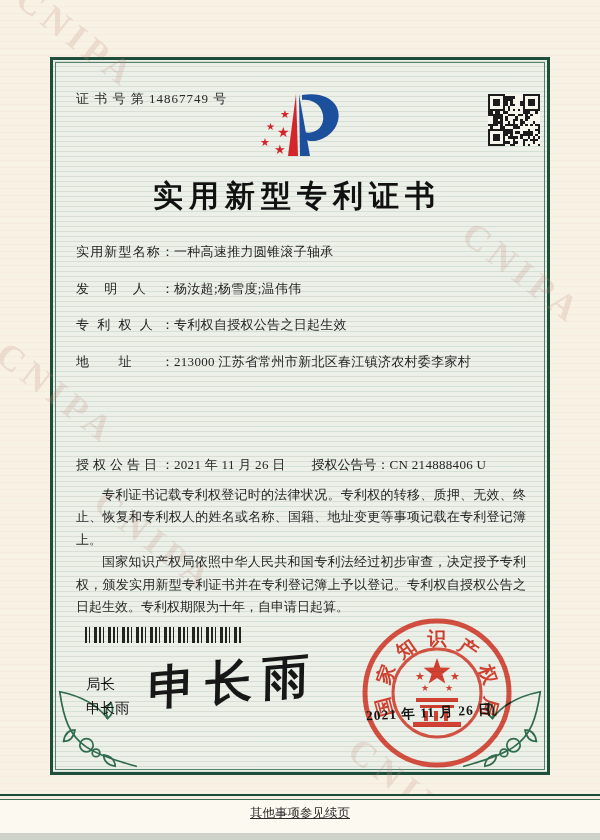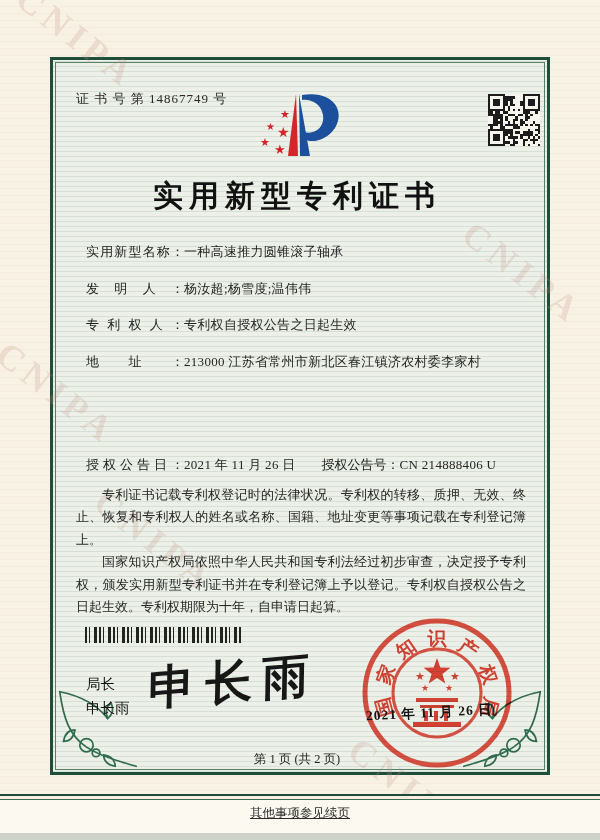--- a/index.html
+++ b/index.html
@@ -25,21 +25,21 @@
   
   .cert-no{position:absolute;left:76px;top:90px;font-size:13px;letter-spacing:1px;color:#2a2a2a;z-index:4;}
   .logo{position:absolute;left:252px;top:90px;width:100px;height:80px;z-index:4;}
   .qr{position:absolute;left:488px;top:94px;width:52px;height:52px;z-index:4;
       display:grid;grid-template-columns:repeat(21,1fr);grid-template-rows:repeat(21,1fr);background:#f7f4ec;}
   .qb{background:#1c1c1c;}
   .title{position:absolute;left:50px;top:176px;width:494px;text-align:center;
          font-size:30px;font-weight:bold;letter-spacing:6px;color:#111;z-index:4;}
   .fields{position:absolute;left:76px;top:241px;width:452px;z-index:4;}
   .row{font-size:13px;line-height:22px;margin-bottom:14.5px;white-space:nowrap;color:#1e1e1e;}
-  .lab{display:inline-block;width:98px;text-align:justify;text-align-last:justify;vertical-align:top;margin-left:10px;}
+  .lab{display:inline-block;width:98px;text-align:justify;text-align-last:justify;vertical-align:top;}
   .val{letter-spacing:0.3px;color:#262626;}
   .grant-row{position:absolute;left:76px;top:456px;width:452px;font-size:13px;white-space:nowrap;z-index:4;color:#1e1e1e;}
   .grant-right{margin-left:26px;}
   .paras{position:absolute;left:76px;top:484px;width:450px;z-index:4;}
   .paras p{margin:0;font-size:13px;line-height:1.73;text-align:justify;text-indent:2em;color:#272727;}
   .barcode{position:absolute;left:85px;top:627px;width:158px;height:16px;z-index:4;
     background:repeating-linear-gradient(90deg,#24241f 0 2px,rgba(0,0,0,0) 2px 4px,#24241f 4px 5px,rgba(0,0,0,0) 5px 9px,#24241f 9px 12px,rgba(0,0,0,0) 12px 14px);}
   .director{position:absolute;left:86px;top:672px;z-index:4;font-size:14.5px;line-height:24px;color:#131313;}
   .signature{position:absolute;left:148px;top:648px;width:230px;z-index:4;
     font-size:47px;letter-spacing:10px;color:#171717;transform:rotate(-5deg) skewX(-6deg);font-weight:600;}
@@ -608,21 +608,20 @@
       <rect x="58" y="84" width="42" height="4"></rect>
       <rect x="62" y="91" width="34" height="3"></rect>
       <rect x="66" y="97" width="4" height="10"></rect>
       <rect x="76" y="97" width="4" height="10"></rect>
       <rect x="86" y="97" width="4" height="10"></rect>
       <rect x="55" y="108" width="48" height="5"></rect>
     </g>
   </svg>
   <div class="seal-date">2021 年 11 月 26 日</div>
 
-  <div class="page-info">第 1 页 (共 2 页)</div>
 
   <div class="edge-line"></div>
   <div class="next-page">
     <div class="continuation">其他事项参见续页</div>
   </div>
   <div class="scan-strip"></div>
 
 </div>
 
 </body></html>

